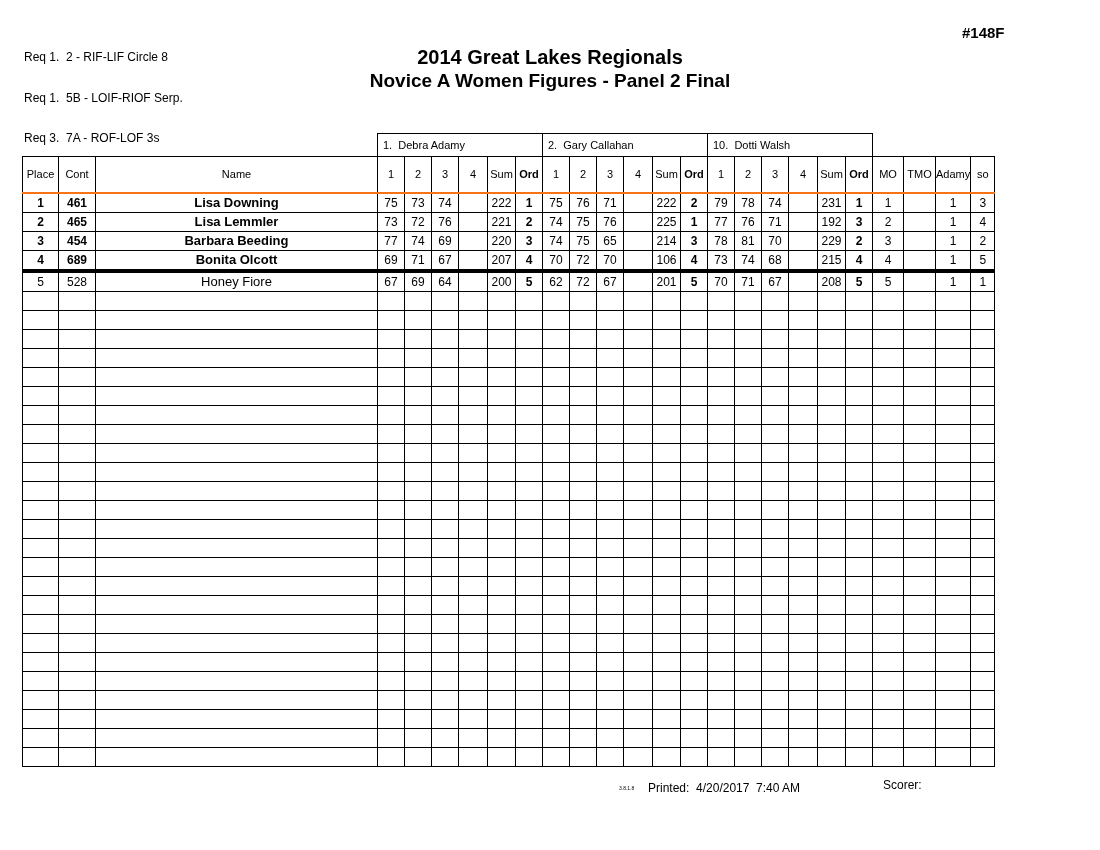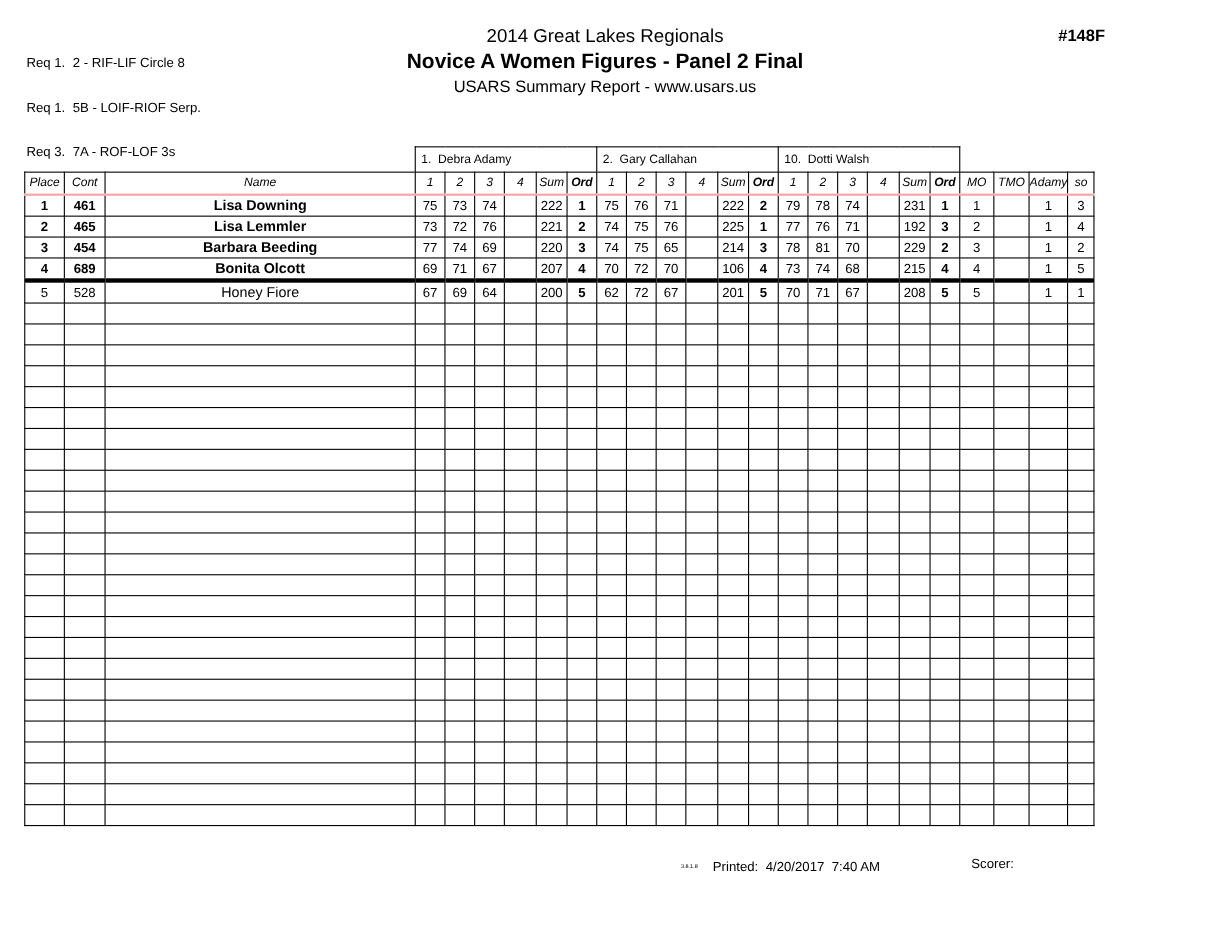--- a/index.html
+++ b/index.html
@@ -6,21 +6,21 @@
   html, body { margin: 0; padding: 0; }
   body {
     width: 1100px; height: 850px; background: #fff; color: #000;
     font-family: "Liberation Sans", sans-serif; position: relative; overflow: hidden;
   }
   .pre { white-space: pre; }
 
   
   .req-block { position: absolute; left: 24px; top: 24px; font-size: 12px; line-height: 13.5px; }
   .center-head { position: absolute; left: 0; top: 22px; width: 1100px; text-align: center; }
-  .title   { font-size: 17px; font-weight: normal; line-height: 22px; }
+  .title   { font-size: 20px; font-weight: bold; line-height: 22px; margin-top: 24px; }
   .venue   { font-size: 15px; line-height: 20px; }
   .event   { font-size: 19px; font-weight: bold; line-height: 26px; }
   .report  { font-size: 15px; line-height: 20px; }
   .docnum  { position: absolute; left: 962px; top: 24px; font-size: 15px; font-weight: bold; }
 
   
   table.results {
     position: absolute; left: 22px; top: 133px;
     border-collapse: collapse; table-layout: fixed;
   }
@@ -28,21 +28,21 @@
     border: 1px solid #000; height: 19px; padding: 0;
     font-size: 12px; text-align: center; overflow: hidden; white-space: nowrap;
     line-height: 18px;
   }
   tr.judge-row td.blank { border: none; }
   tr.judge-row td { height: 23px; }
   tr.judge-row td.jbox {
     border: 1px solid #000; text-align: left; padding-left: 5px;
     font-size: 11px; white-space: pre; font-weight: normal;
   }
-  tr.head-row td { font-size: 11px; border-bottom: 2px solid #fca5a5; height: 20px; font-style: italic; }
+  tr.head-row td { font-size: 11px; border-bottom: 2px solid #f97316; height: 36px; }
   td.namecol { text-align: left; padding-left: 6px; }
   tbody td.namecol { font-size: 13px; }
   td.sum { text-align: right; padding-right: 3px; }
   td.ord { border-left: 4px solid #000; border-right: 4px solid #000; font-weight: bold; }
   tr.cut td { border-top: 4px solid #000; }
   .b { font-weight: bold; font-size: 13px; }
 
   
   .footer-version { position: absolute; left: 619px; top: 785px; font-size: 5px; }
   .footer-printed { position: absolute; left: 648px; top: 781px; font-size: 12px; }
@@ -53,21 +53,20 @@
 
 <div class="req-block pre">
   <div>Req 1.  2 - RIF-LIF Circle 8</div>
   <div>Req 1.  5B - LOIF-RIOF Serp.</div>
   <div>Req 3.  7A - ROF-LOF 3s</div>
 </div>
 
 <div class="center-head">
   <div class="title">2014 Great Lakes Regionals</div>
   <div class="event">Novice A Women Figures - Panel 2 Final</div>
-  <div class="report">USARS Summary Report - www.usars.us</div>
 </div>
 
 <div class="docnum">#148F</div>
 
 <table class="results">
   <colgroup>
     <col style="width:36px">
       <col style="width:37px">
       <col style="width:282px">
     <col style="width:27px">

